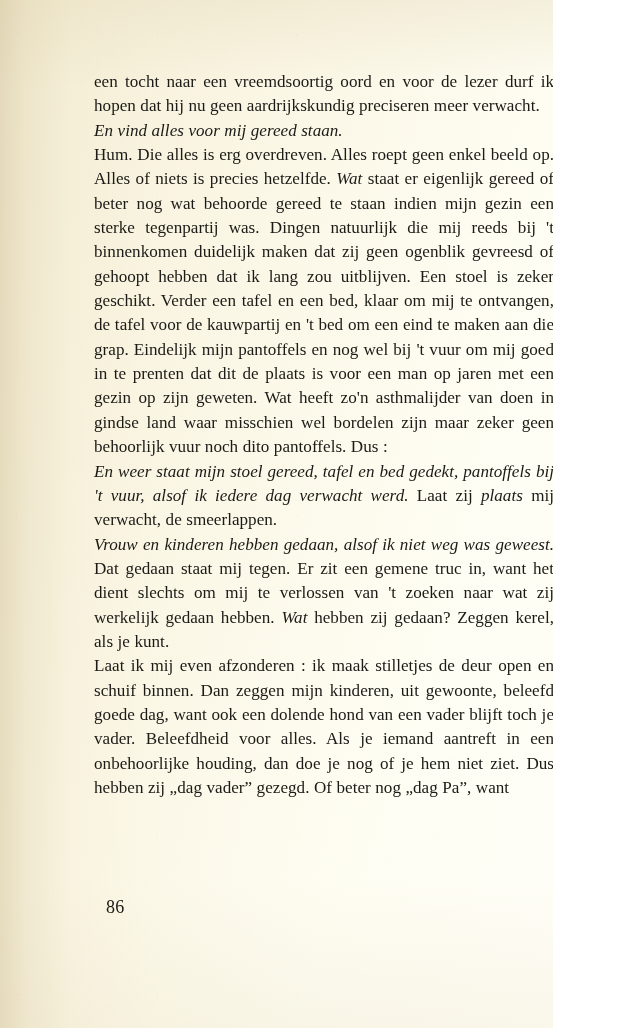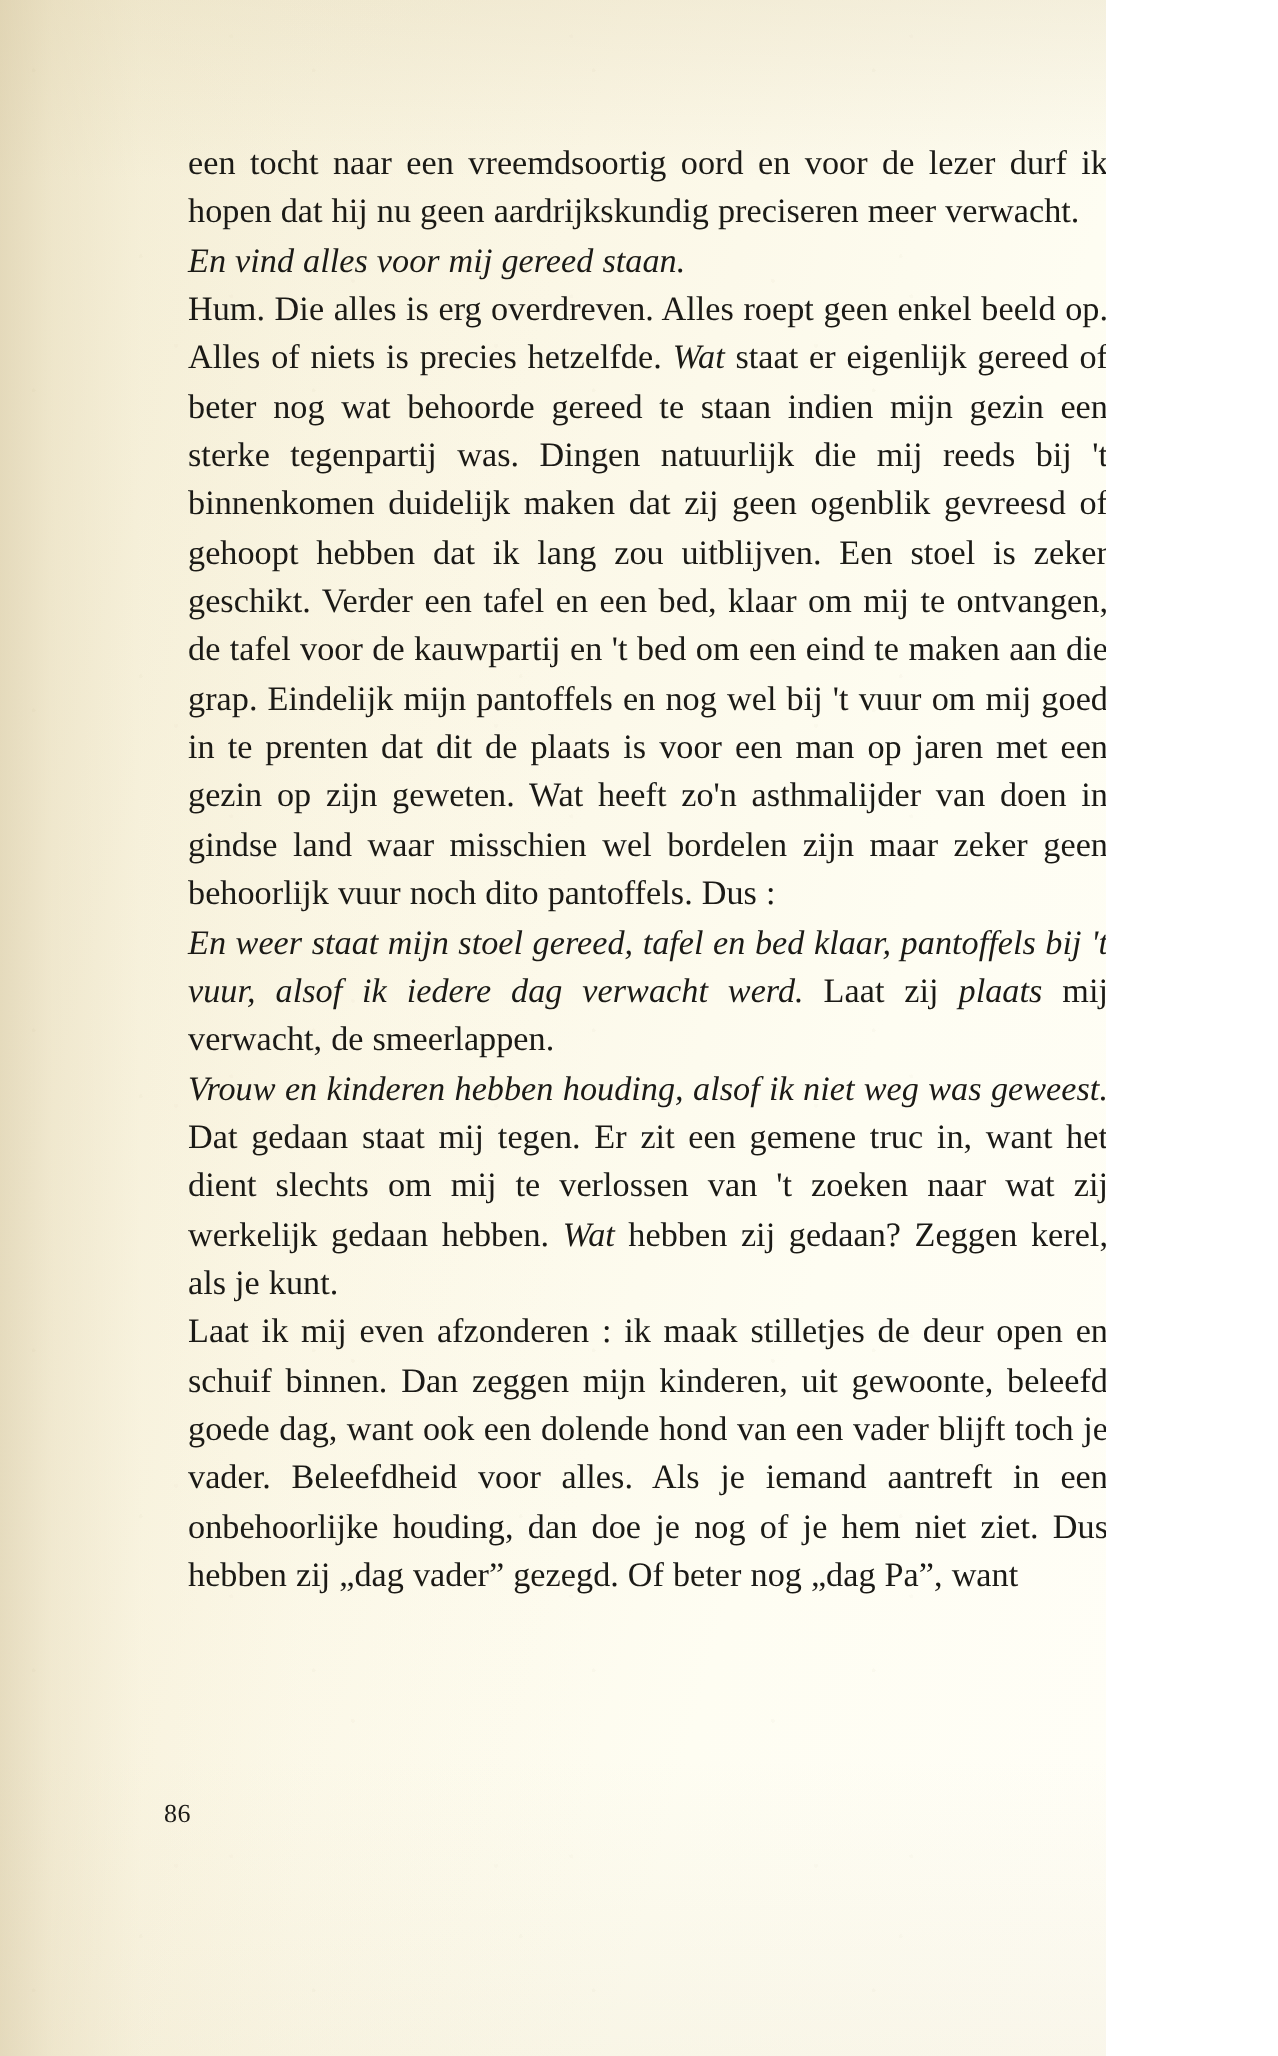--- a/index.html
+++ b/index.html
@@ -86,24 +86,24 @@
   p { text-align-last: left; }
 
   i, .it {
     font-style: italic;
     margin-top: 31px;
   }
 
   
   #folio {
     position: absolute;
-    left: 82px;
+    left: 106px;
     top: 897px;
     font-family: "Liberation Serif", "DejaVu Serif", serif;
-    font-size: 13px;
+    font-size: 18px;
     line-height: 20px;
     color: #1b1a16;
     letter-spacing: 0.3px;
     text-align: center;
   }
 
   
   #grain {
     position: absolute;
     inset: 0;
@@ -123,22 +123,22 @@
 
 <div id="page">
 
   <div id="grain"></div>
 
   <div id="textblock">
 
   <p class=""><span>een tocht naar een vreemdsoortig oord en voor de lezer durf ik hopen dat hij nu geen aardrijkskundig preciseren meer verwacht.</span></p>
       <p class="indent"><i>En vind alles voor mij gereed staan.</i></p>
       <p class="indent"><span>Hum. Die alles is erg overdreven. Alles roept geen enkel beeld op. Alles of niets is precies hetzelfde. </span><i>Wat</i><span> staat er eigenlijk gereed of beter nog wat behoorde gereed te staan indien mijn gezin een sterke tegenpartij was. Dingen natuurlijk die mij reeds bij 't binnenkomen duidelijk maken dat zij geen ogenblik gevreesd of gehoopt hebben dat ik lang zou uitblijven. Een stoel is zeker geschikt. Verder een tafel en een bed, klaar om mij te ontvangen, de tafel voor de kauwpartij en 't bed om een eind te maken aan die grap. Eindelijk mijn pantoffels en nog wel bij 't vuur om mij goed in te prenten dat dit de plaats is voor een man op jaren met een gezin op zijn geweten. Wat heeft zo'n asthmalijder van doen in gindse land waar misschien wel bordelen zijn maar zeker geen behoorlijk vuur noch dito pantoffels. Dus :</span></p>
-      <p class=""><i>En weer staat mijn stoel gereed, tafel en bed klaar, pantoffels bij 't vuur, alsof ik iedere dag verwacht werd.</i><span> Laat zij </span><i>plaats</i><span> mij verwacht, de smeerlappen.</span></p>
-      <p class="indent"><i>Vrouw en kinderen hebben houding, alsof ik niet weg was geweest.</i><span> Dat gedaan staat mij tegen. Er zit een gemene truc in, want het dient slechts om mij te verlossen van 't zoeken naar wat zij werkelijk gedaan hebben. </span><i>Wat</i><span> hebben zij gedaan? Zeggen kerel, als je kunt.</span></p>
+      <p class=""><i>En weer staat mijn stoel gereed, tafel en bed gedekt, pantoffels bij 't vuur, alsof ik iedere dag verwacht werd.</i><span> Laat zij </span><i>plaats</i><span> mij verwacht, de smeerlappen.</span></p>
+      <p class="indent"><i>Vrouw en kinderen hebben gedaan, alsof ik niet weg was geweest.</i><span> Dat gedaan staat mij tegen. Er zit een gemene truc in, want het dient slechts om mij te verlossen van 't zoeken naar wat zij werkelijk gedaan hebben. </span><i>Wat</i><span> hebben zij gedaan? Zeggen kerel, als je kunt.</span></p>
       <p class="indent"><span>Laat ik mij even afzonderen : ik maak stilletjes de deur open en schuif binnen. Dan zeggen mijn kinderen, uit gewoonte, beleefd goede dag, want ook een dolende hond van een vader blijft toch je vader. Beleefdheid voor alles. Als je iemand aantreft in een onbehoorlijke houding, dan doe je nog of je hem niet ziet. Dus hebben zij „dag vader” gezegd. Of beter nog „dag Pa”, want</span></p>
     </div>
 
   <div id="folio">86</div>
 
   <div id="scan-edge"></div>
   <div id="scan-edge-2"></div>
 
 </div>
 

